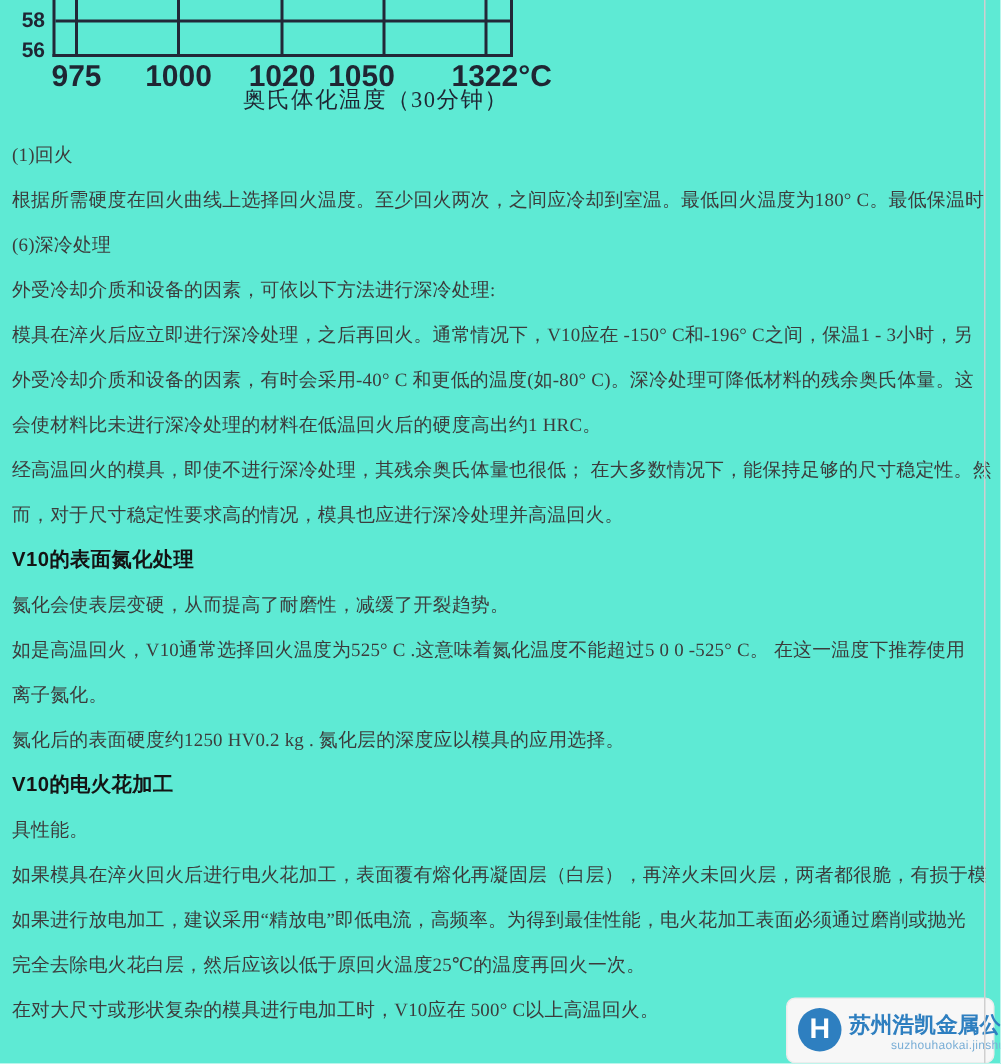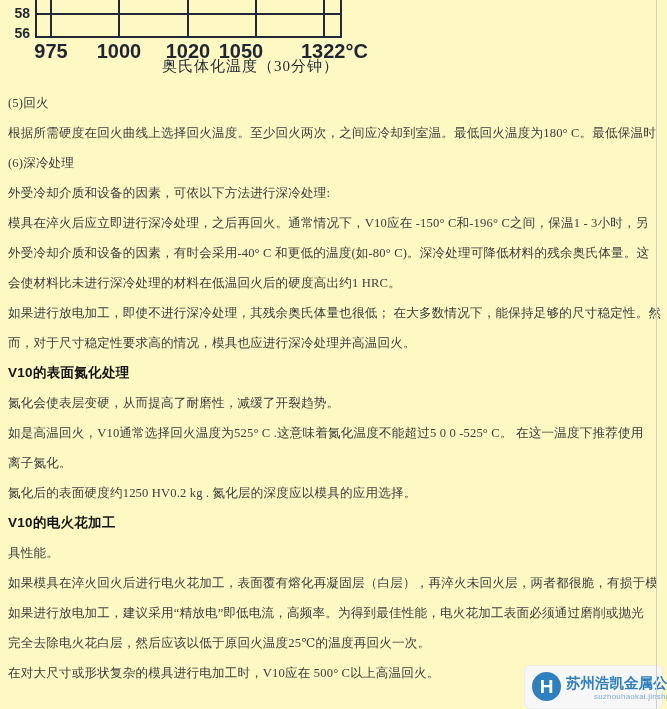--- a/index.html
+++ b/index.html
@@ -1,17 +1,17 @@
 <!DOCTYPE html>
 <html><head>
 <meta charset="utf-8">
 <style>
   html,body{margin:0;padding:0;background:#ffffff;}
   .page{
-    position:relative;width:667px;height:709px;background:#fef9c3;
+    position:relative;width:667px;height:709px;background:#5eead4;
     overflow:hidden;font-family:"Liberation Serif","DejaVu Serif",serif;
   }
   .right-edge{position:absolute;top:0;left:656px;width:1px;height:709px;background:#cfcfcf;}
 
   
   .chart{position:absolute;left:0;top:0;width:420px;height:80px;}
   .plot{position:absolute;left:35px;top:-6px;width:303px;height:42px;
         border-left:2px solid #222838;border-right:2px solid #222838;border-bottom:2px solid #222838;}
   .hgrid{position:absolute;left:0;width:100%;height:2px;background:#222838;}
   .vgrid{position:absolute;top:0;width:2px;height:100%;background:#222838;}
@@ -60,28 +60,28 @@
     <div class="ytick" style="left:4px;top:26px;">56</div>
     <div class="xtick" style="left:19px;">975</div>
     <div class="xtick" style="left:87px;">1000</div>
     <div class="xtick" style="left:156px;">1020</div>
     <div class="xtick" style="left:209px;">1050</div>
     <div class="xtick" style="left:301px;">1322°C</div>
     <div class="xlabel">奥氏体化温度（30分钟）</div>
   </div>
 
   <div class="article">
-    <div class="ln">(5)回火</div>
+    <div class="ln">(1)回火</div>
     <div class="ln">根据所需硬度在回火曲线上选择回火温度。至少回火两次，之间应冷却到室温。最低回火温度为180° C。最低保温时</div>
     <div class="ln">(6)深冷处理</div>
     <div class="ln">外受冷却介质和设备的因素，可依以下方法进行深冷处理:</div>
     <div class="ln">模具在淬火后应立即进行深冷处理，之后再回火。通常情况下，V10应在 -150° C和-196° C之间，保温1 - 3小时，另</div>
     <div class="ln">外受冷却介质和设备的因素，有时会采用-40° C 和更低的温度(如-80° C)。深冷处理可降低材料的残余奥氏体量。这</div>
     <div class="ln">会使材料比未进行深冷处理的材料在低温回火后的硬度高出约1 HRC。</div>
-    <div class="ln">如果进行放电加工，即使不进行深冷处理，其残余奥氏体量也很低； 在大多数情况下，能保持足够的尺寸稳定性。然</div>
+    <div class="ln">经高温回火的模具，即使不进行深冷处理，其残余奥氏体量也很低； 在大多数情况下，能保持足够的尺寸稳定性。然</div>
     <div class="ln">而，对于尺寸稳定性要求高的情况，模具也应进行深冷处理并高温回火。</div>
     <div class="ln heading">V10的表面氮化处理</div>
     <div class="ln">氮化会使表层变硬，从而提高了耐磨性，减缓了开裂趋势。</div>
     <div class="ln">如是高温回火，V10通常选择回火温度为525° C .这意味着氮化温度不能超过5 0 0 -525° C。 在这一温度下推荐使用</div>
     <div class="ln">离子氮化。</div>
     <div class="ln">氮化后的表面硬度约1250 HV0.2 kg . 氮化层的深度应以模具的应用选择。</div>
     <div class="ln heading">V10的电火花加工</div>
     <div class="ln">具性能。</div>
     <div class="ln">如果模具在淬火回火后进行电火花加工，表面覆有熔化再凝固层（白层），再淬火未回火层，两者都很脆，有损于模</div>
     <div class="ln">如果进行放电加工，建议采用“精放电”即低电流，高频率。为得到最佳性能，电火花加工表面必须通过磨削或抛光</div>

